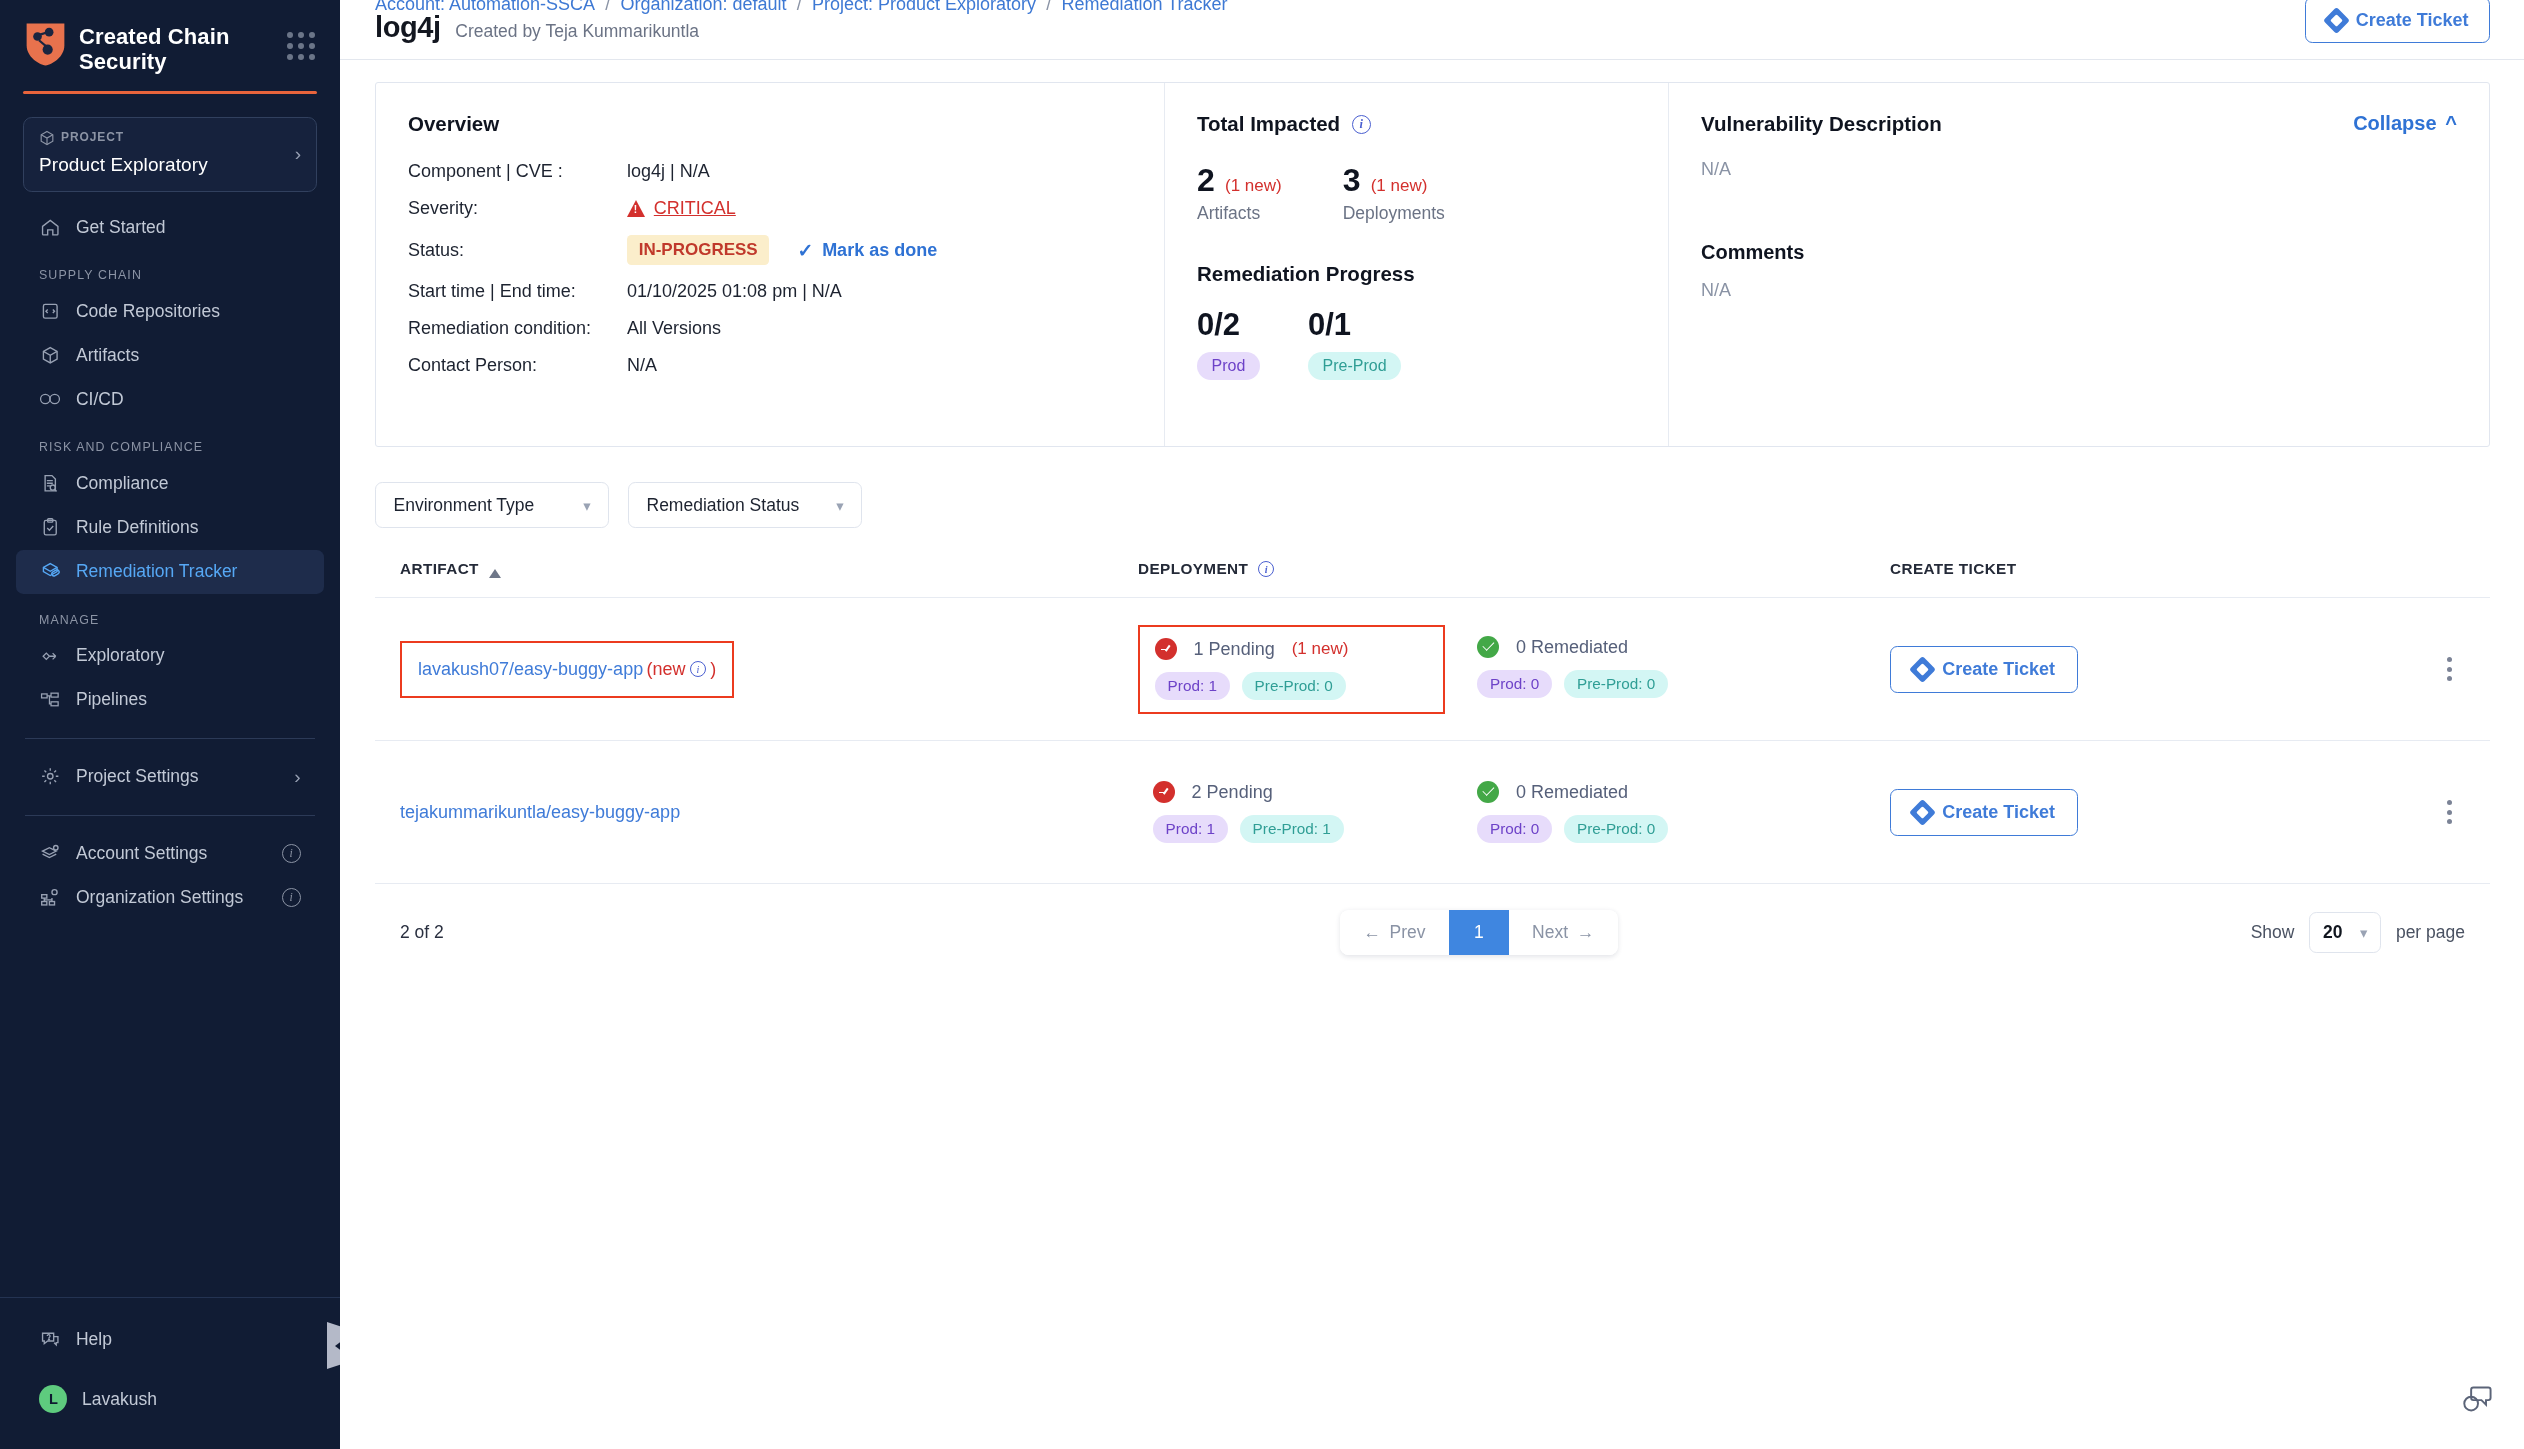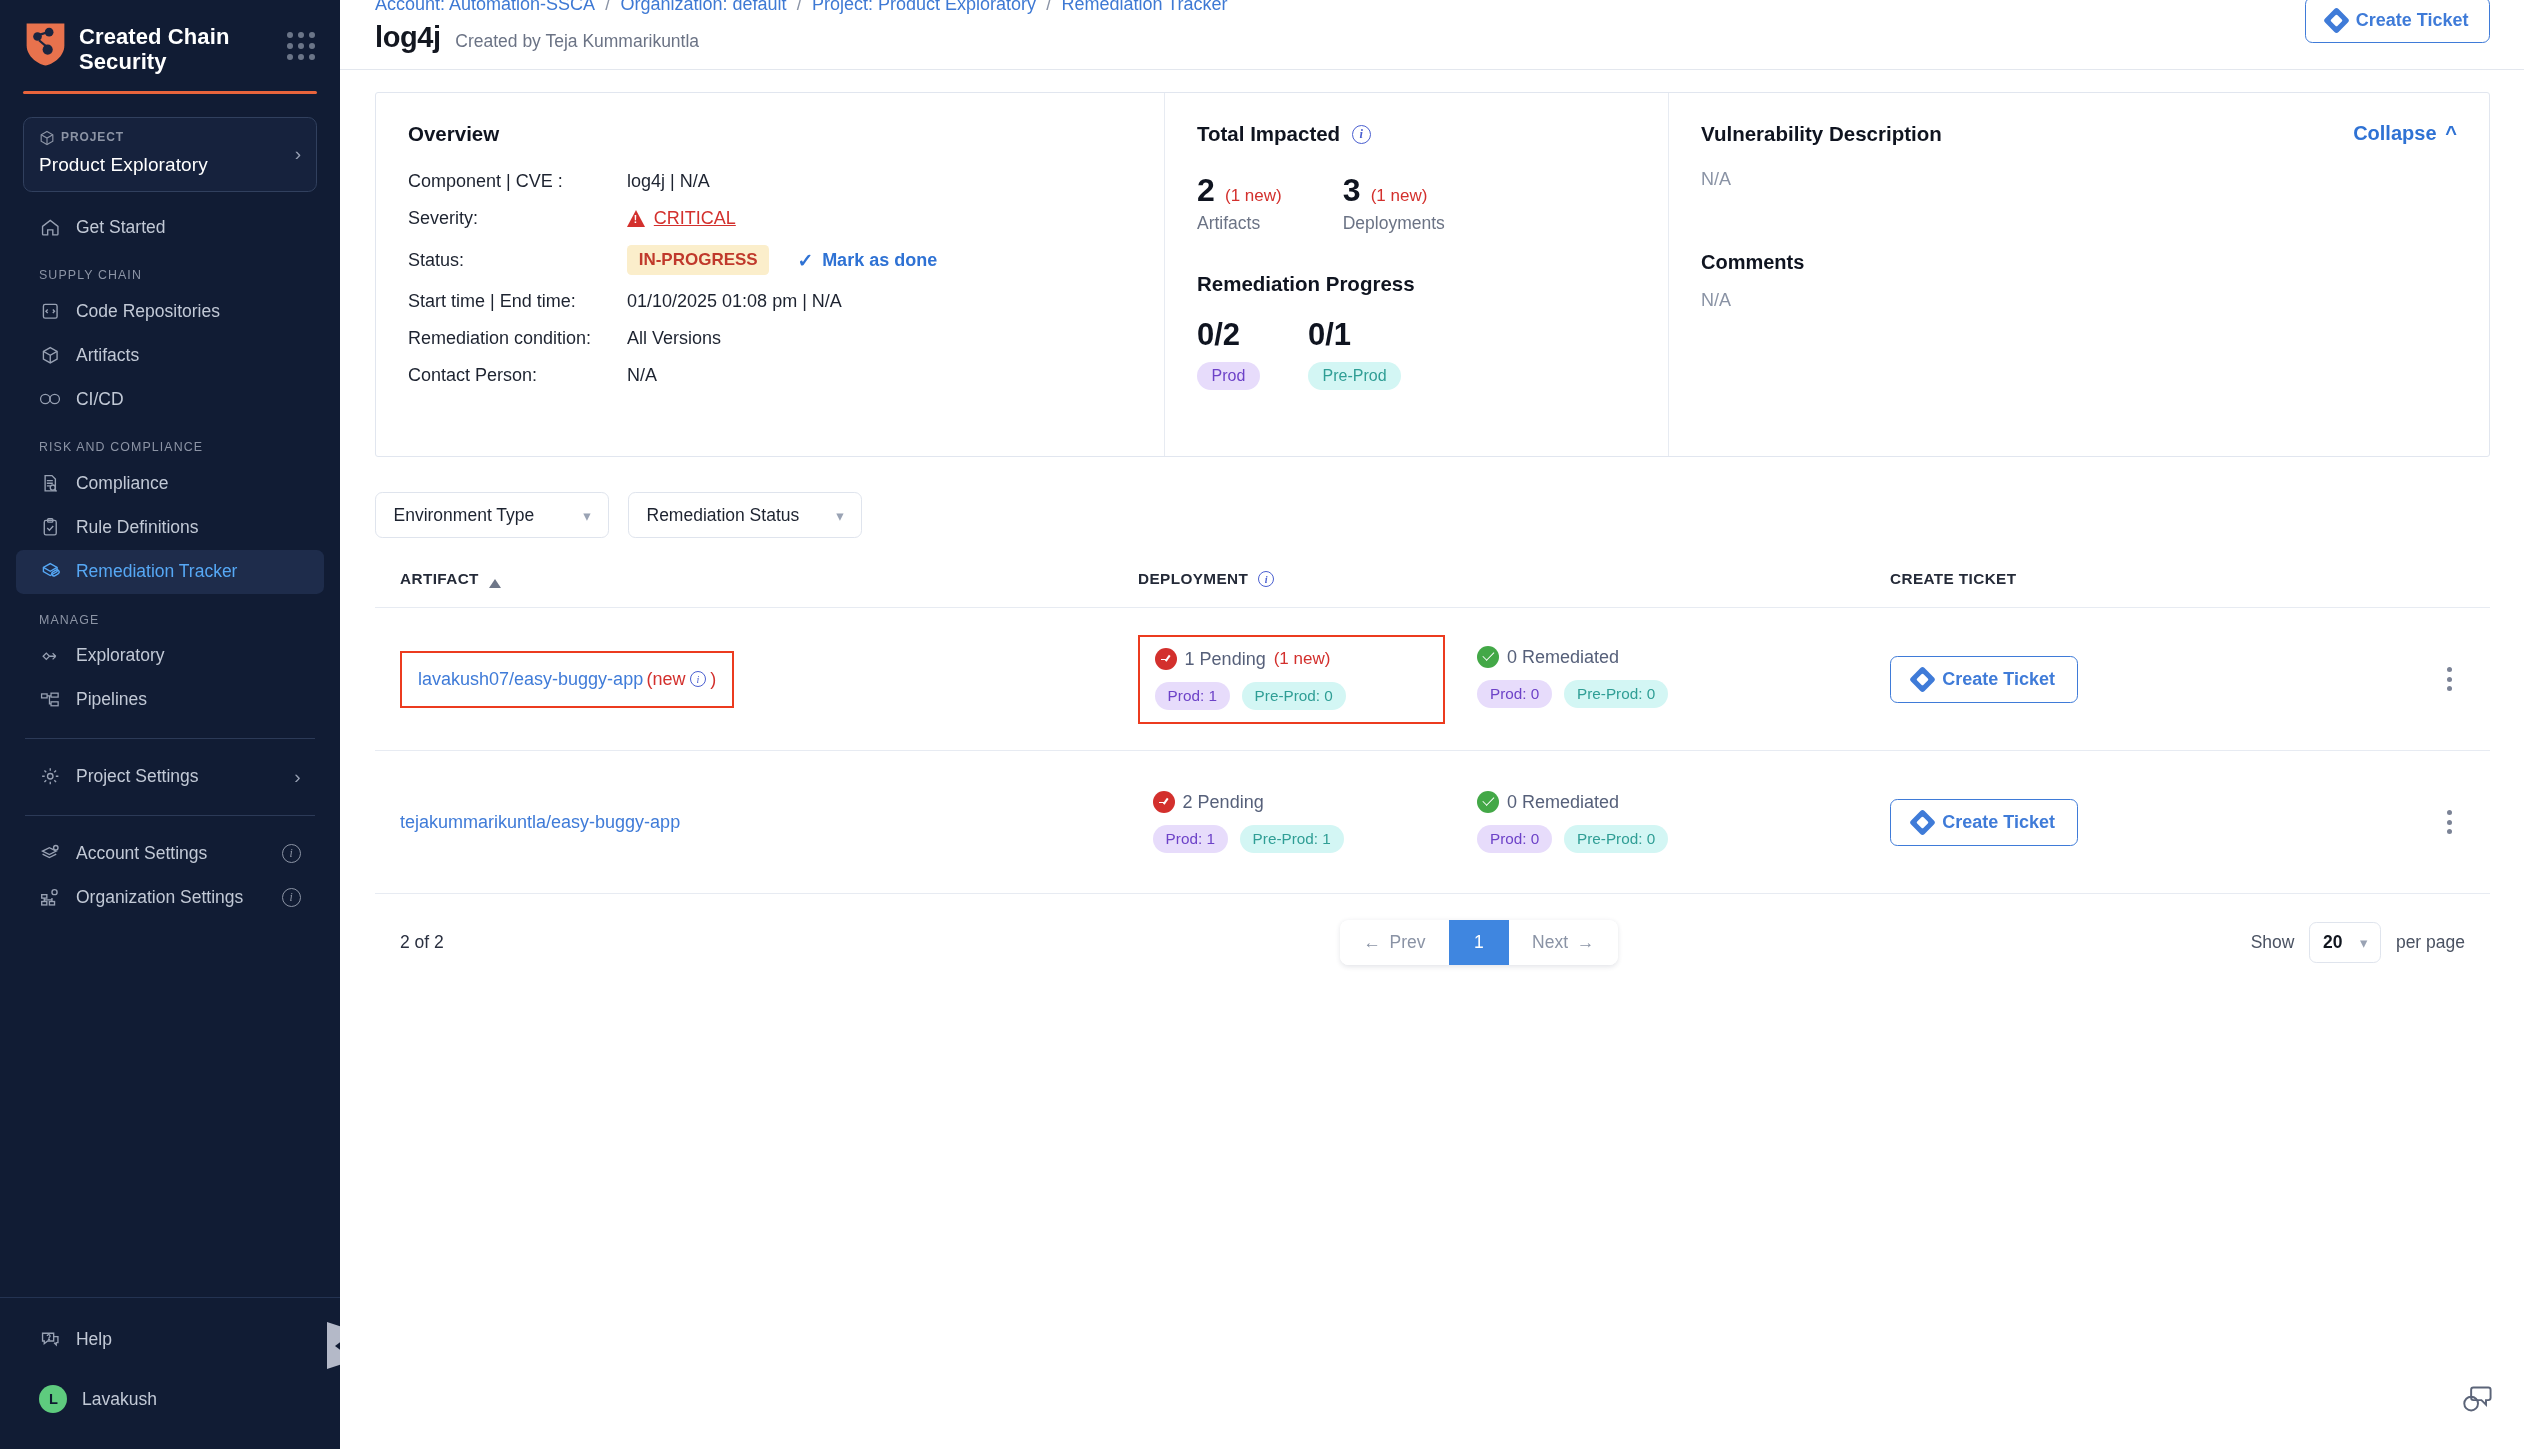--- a/index.html
+++ b/index.html
@@ -57,21 +57,21 @@
     position:absolute; right:-13px; top:1322px;
     width:26px; height:47px; background:#b4b9c8;
     border-radius: 0 0 0 0;
     clip-path: polygon(0 0, 100% 18%, 100% 82%, 0 100%);
     display:flex; align-items:center; justify-content:center;
   }
   .collapse-handle .tri { width:0;height:0;border-top:6.6px solid transparent;border-bottom:6.6px solid transparent;border-right:8.8px solid #111c34; margin-left:-2.9px;}
 
   
   .main { flex:1; height:1449px; background:#ffffff; position:relative; overflow:hidden; }
-  .topbar { height: 70px; display:flex; flex-direction:column; justify-content:flex-end; padding: 0 35px 0 35px; border-bottom:0.7px solid #e3e7ee; position:relative;}
+  .topbar { height: 60px; display:flex; flex-direction:column; justify-content:flex-end; padding: 0 35px 0 35px; border-bottom:0.7px solid #e3e7ee; position:relative;}
   .crumbs { position:absolute; top:-5.8px; left:35px; font-size:18px; color:#3e79d4; white-space:nowrap; }
   .crumbs .sep { color:#8a93a5; margin: 0 10.2px; }
   .crumbs a { color:#3e79d4; text-decoration:none; }
   .title-row { display:flex; align-items:baseline; gap:14.6px; padding-bottom: 14.6px; }
   .page-title { font-size: 29px; font-weight: 700; color:#131720; letter-spacing:-0.4px; }
   .page-sub { font-size: 17.5px; color:#6b7385; }
   .btn-ticket {
     position:absolute; right:35px; top:-2.9px;
     border:1.3px solid #3f7bd8; color:#3f7bd8; background:#fff;
     border-radius:7.3px; padding: 11.7px 20.5px; font-size:18px; font-weight:700;
@@ -143,21 +143,21 @@
     border-top:0.7px solid #e7ebf2; min-height: 143px;
   }
   .tr .c1 { flex: 0 0 738px; }
   .tr .c2 { flex: 0 0 752px; display:flex; gap:0; }
   .tr .c3 { flex:1; display:flex; align-items:center; }
   .art-link { color:#3f7bd8; font-size:18px; text-decoration:none; cursor:pointer;}
   .art-new { color:#d3302d; font-size:18px; display:inline-flex; align-items:center; gap:4.4px;}
   .i-sm { width:16px;height:16px;border-radius:50%;border:1.3px solid #4a5fd0;color:#4a5fd0;font-size:10.2px;display:inline-flex;align-items:center;justify-content:center;font-family:"Liberation Serif",serif;font-style:italic;}
   .hl-box { border:2.2px solid #ec3b1f; padding: 16px 16px; display:inline-block; }
   .dep-grp { width: 307px; }
-  .dep-line { display:flex; align-items:center; gap:8px; font-size:18px; color:#56607a; }
+  .dep-line { display:flex; align-items:center; gap:17px; font-size:18px; color:#56607a; }
   .dep-line .new { color:#d3302d; font-size:17px; }
   .ic-pend { width:22px;height:22px;border-radius:50%;background:#d3302d;position:relative;flex:0 0 22px;}
   .ic-pend::after{content:"";position:absolute;left:10.2px;top:5.1px;width:1.5px;height:6.6px;background:#fff;transform-origin:bottom;transform:rotate(35deg);}
   .ic-pend::before{content:"";position:absolute;left:6.6px;top:10.2px;width:4.4px;height:1.5px;background:#fff;}
   .ic-ok { width:22px;height:22px;border-radius:50%;background:#43a847;position:relative;flex:0 0 22px;}
   .ic-ok::after{content:"";position:absolute;left:5.8px;top:5.8px;width:9.5px;height:5.1px;border-left:1.8px solid #fff;border-bottom:1.8px solid #fff;transform:rotate(-45deg);}
   .pills-row { display:flex; gap:11.7px; margin-top:11.7px; }
   .pill.sm { font-size:15.3px; padding:5.1px 13px; margin-top:0; }
   .btn-ticket2 {
     border:1.3px solid #3f7bd8; color:#3f7bd8; background:#fff;

